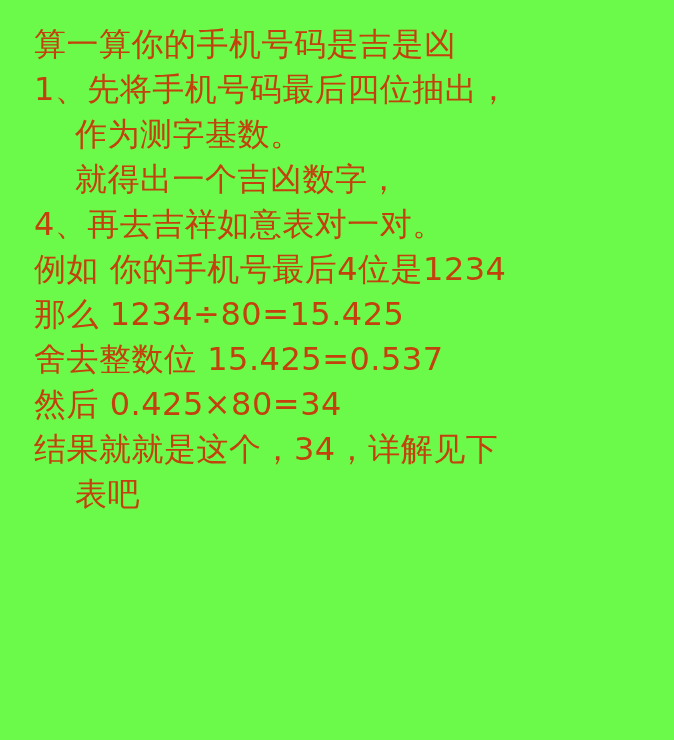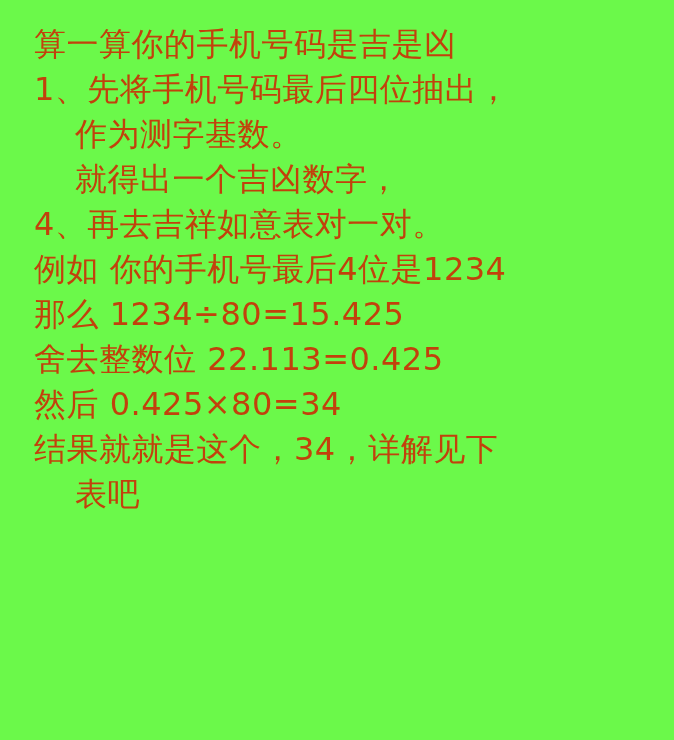--- a/index.html
+++ b/index.html
@@ -39,17 +39,17 @@
 <body>
 
 <div id="page">
   <div class="line">算一算你的手机号码是吉是凶</div>
   <div class="line">1、先将手机号码最后四位抽出，</div>
   <div class="line indent">作为测字基数。</div>
   <div class="line indent">就得出一个吉凶数字，</div>
   <div class="line">4、再去吉祥如意表对一对。</div>
   <div class="line">例如 你的手机号最后4位是1234</div>
   <div class="line">那么 1234÷80=15.425</div>
-  <div class="line">舍去整数位 22.113=0.425</div>
+  <div class="line">舍去整数位 15.425=0.537</div>
   <div class="line">然后 0.425×80=34</div>
   <div class="line">结果就就是这个，34，详解见下</div>
   <div class="line indent">表吧</div>
 </div>
 
 </body></html>

